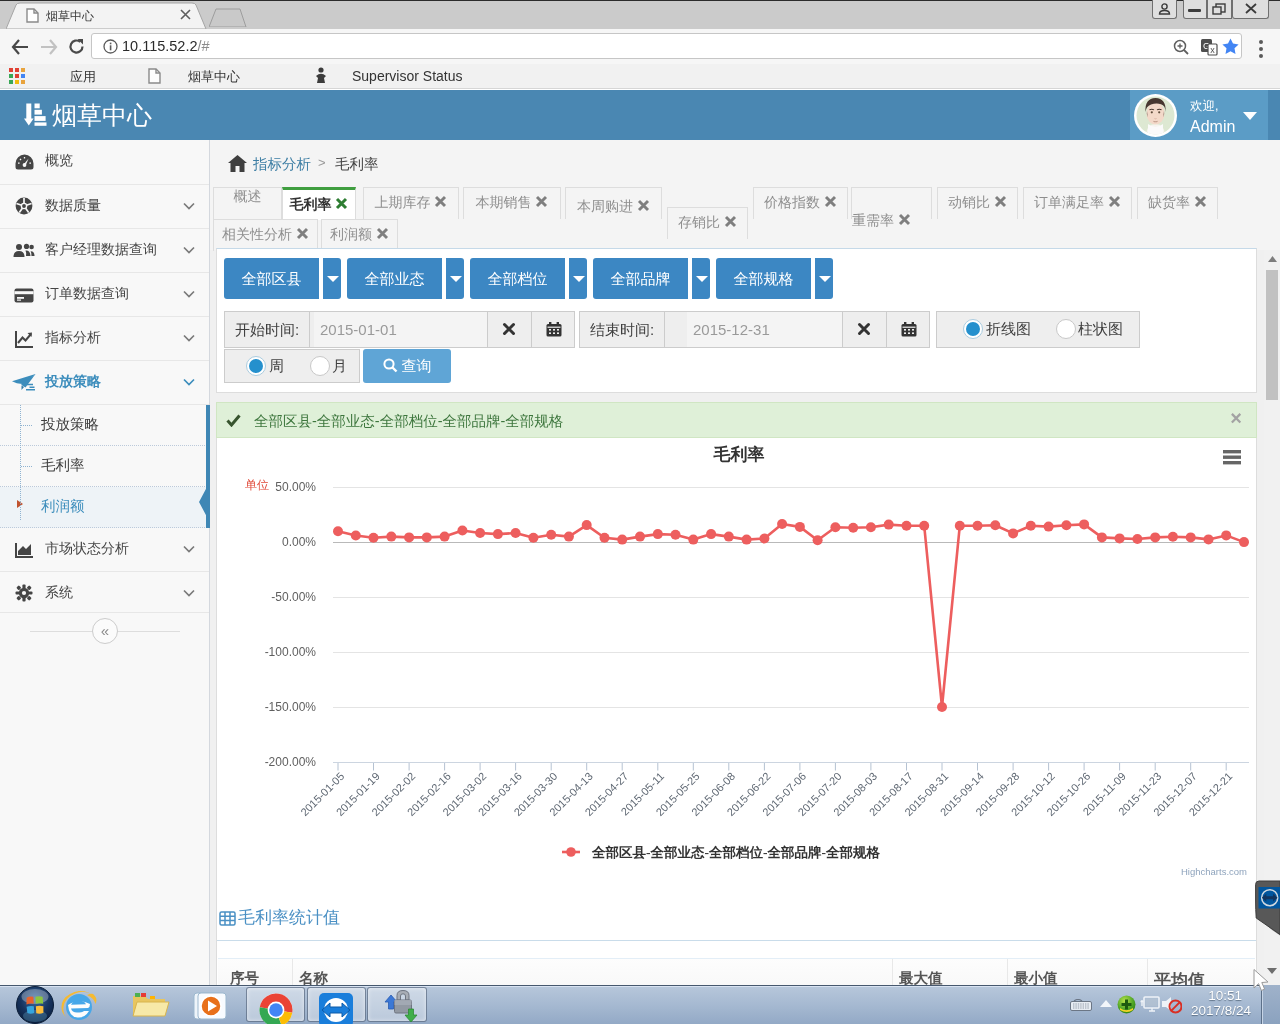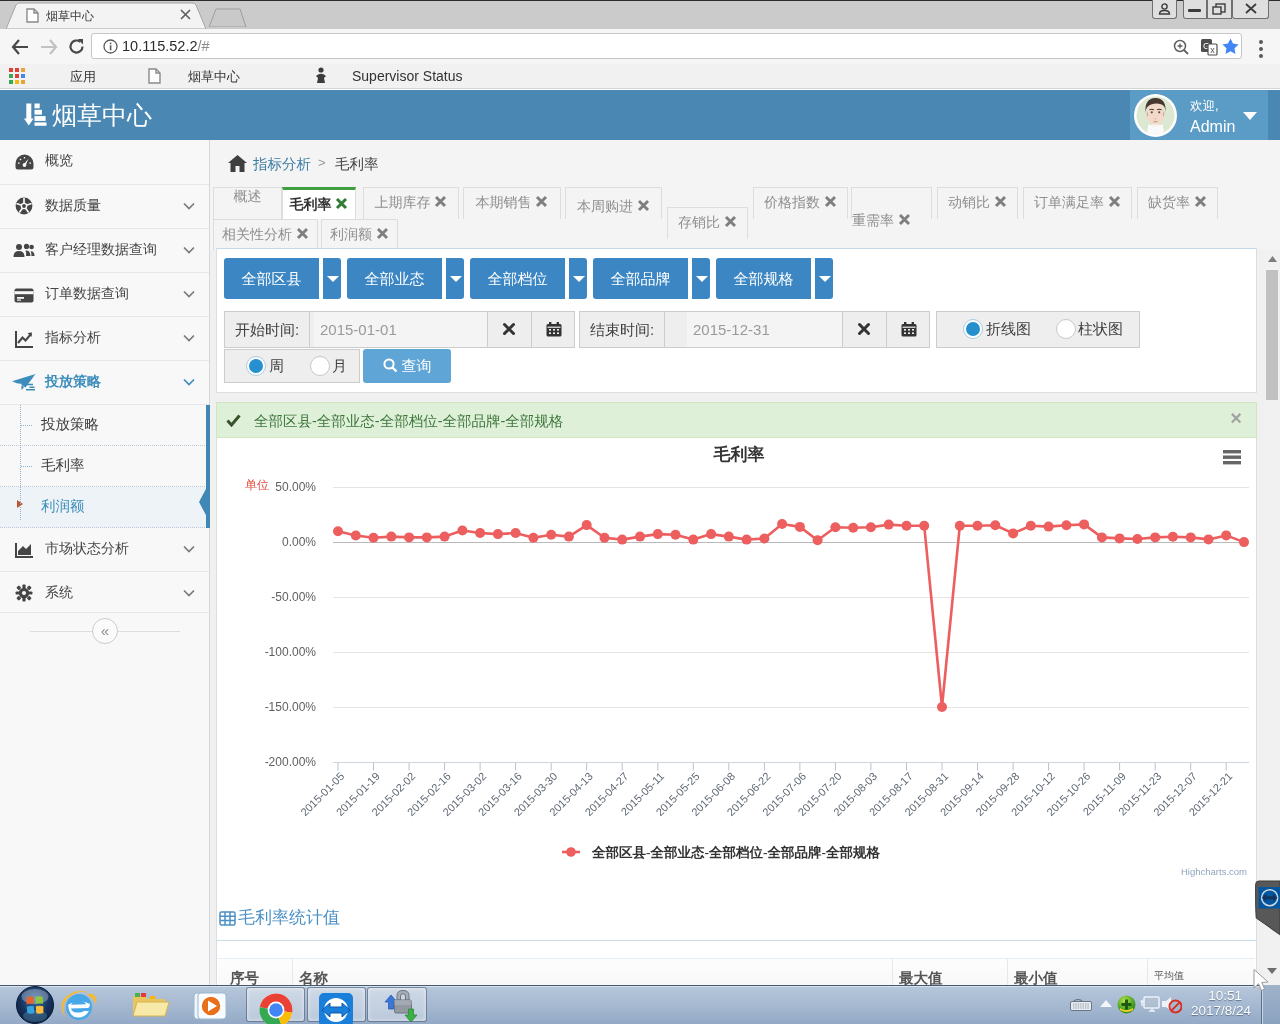--- a/index.html
+++ b/index.html
@@ -630,21 +630,21 @@
       <path d="M1,5.3 L16,5.3 M1,9.6 L16,9.6 M6,1 L6,14 M11,1 L11,14"></path>
     </g>
   </svg>
   <div style="position:absolute;left:21px;top:18px;font-size:17px;color:#4a90c4">毛利率统计值</div>
   <div style="position:absolute;left:0px;top:52px;width:1039px;border-top:1px solid #c9dcea"></div>
   <div style="position:absolute;left:1px;top:70px;width:1037px;height:66px;border-top:1px solid #e3eef7;background:linear-gradient(#fdfdfd,#f2f2f2)">
     <div style="position:absolute;left:12px;top:10px;font-size:14.5px;font-weight:bold;color:#555">序号</div>
     <div style="position:absolute;left:81px;top:10px;font-size:14.5px;font-weight:bold;color:#555">名称</div>
     <div style="position:absolute;left:681px;top:10px;font-size:14.5px;font-weight:bold;color:#555">最大值</div>
     <div style="position:absolute;left:796px;top:10px;font-size:14.5px;font-weight:bold;color:#555">最小值</div>
-    <div style="position:absolute;left:936px;top:10px;font-size:10px;font-weight:normal;color:#555">平均值</div>
+    <div style="position:absolute;left:936px;top:10px;font-size:17px;font-weight:bold;color:#555">平均值</div>
     <div style="position:absolute;left:74px;top:0;height:60px;border-left:1px solid #e8e8e8"></div>
     <div style="position:absolute;left:674px;top:0;height:60px;border-left:1px solid #e8e8e8"></div>
     <div style="position:absolute;left:789px;top:0;height:60px;border-left:1px solid #e8e8e8"></div>
     <div style="position:absolute;left:929px;top:0;height:60px;border-left:1px solid #e8e8e8"></div>
   </div>
 </div>
 
 <div class="abs" id="pgscroll"></div>
 <div class="abs" id="pgthumb"></div>
 <svg class="abs" style="left:1268px;top:256px" width="9" height="6" viewBox="0 0 9 6">

